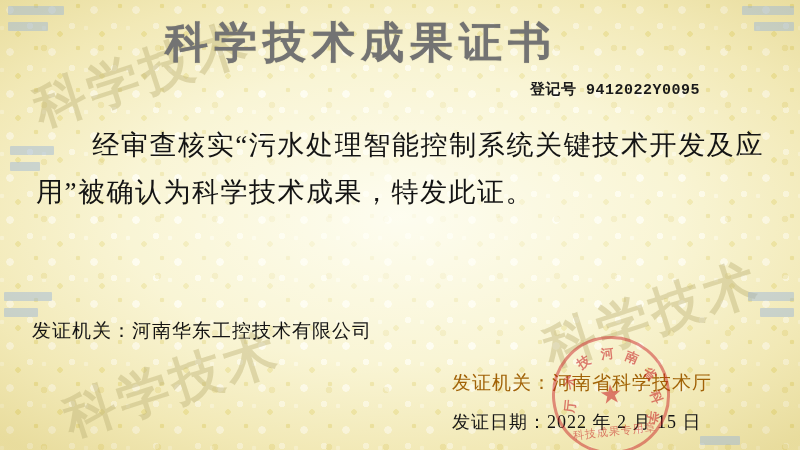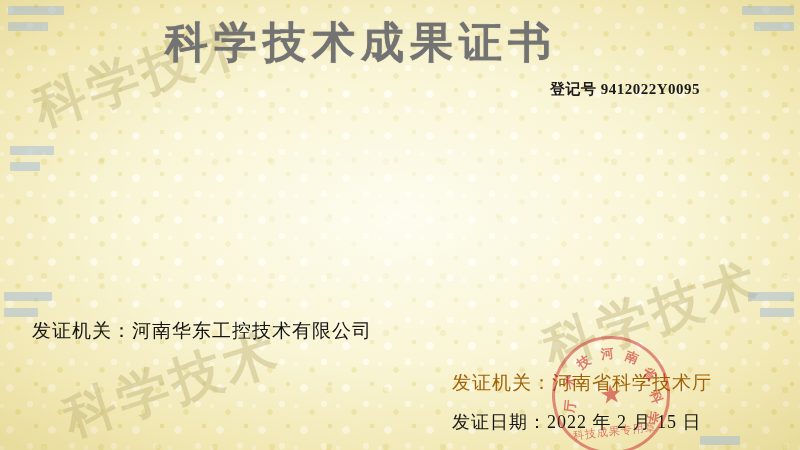--- a/index.html
+++ b/index.html
@@ -93,21 +93,21 @@
   }
 
   .reg-number {
     position: absolute;
     top: 80px;
     right: 100px;
     font-size: 15px;
     font-weight: bold;
     color: #1a1a1a;
     letter-spacing: 0.5px;
-    font-family: Liberation Serif, serif;
+    font-family: Liberation Mono, monospace;
   }
 
   .body-text {
     position: absolute;
     top: 122px;
     left: 36px;
     width: 728px;
     font-size: 27px;
     line-height: 47px;
     color: #141414;
@@ -225,20 +225,23 @@
 
   <div class="content">
 
     <div class="cert-title">科学技术成果证书</div>
 
     <div class="reg-number">
       <span>登记号</span>
       <span>9412022Y0095</span>
     </div>
 
+    <div class="body-text">
+      <span class="indent"></span><span>经审查核实“污水处理智能控制系统关键技术开发及应用”被确认为科学技术成果，特发此证。</span>
+    </div>
 
     <div class="unit-line">
       <span>发证机关：</span><span>河南华东工控技术有限公司</span>
     </div>
 
     <div class="issuer-line">
       <span>发证机关：</span><span>河南省科学技术厅</span>
     </div>
 
     <div class="date-line">

